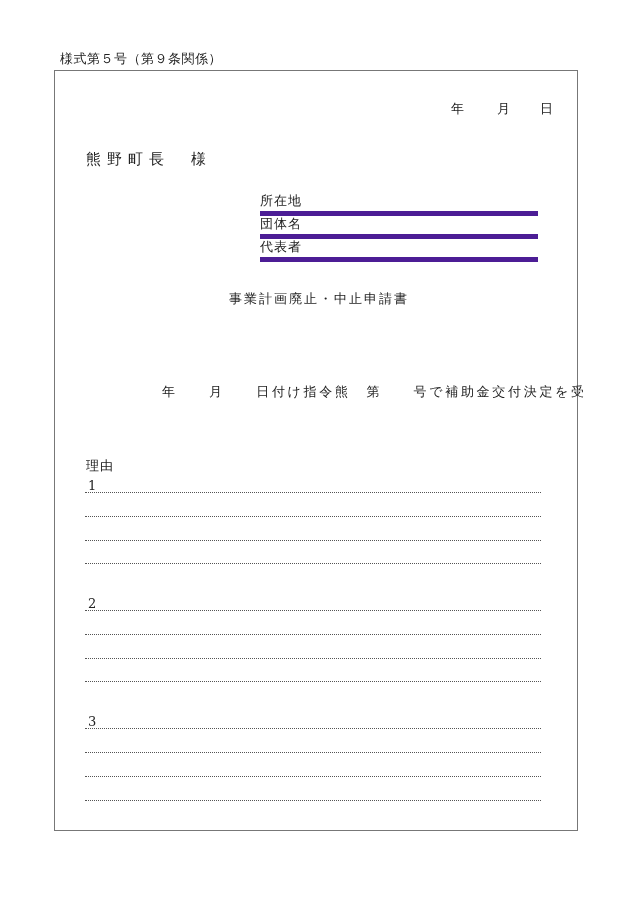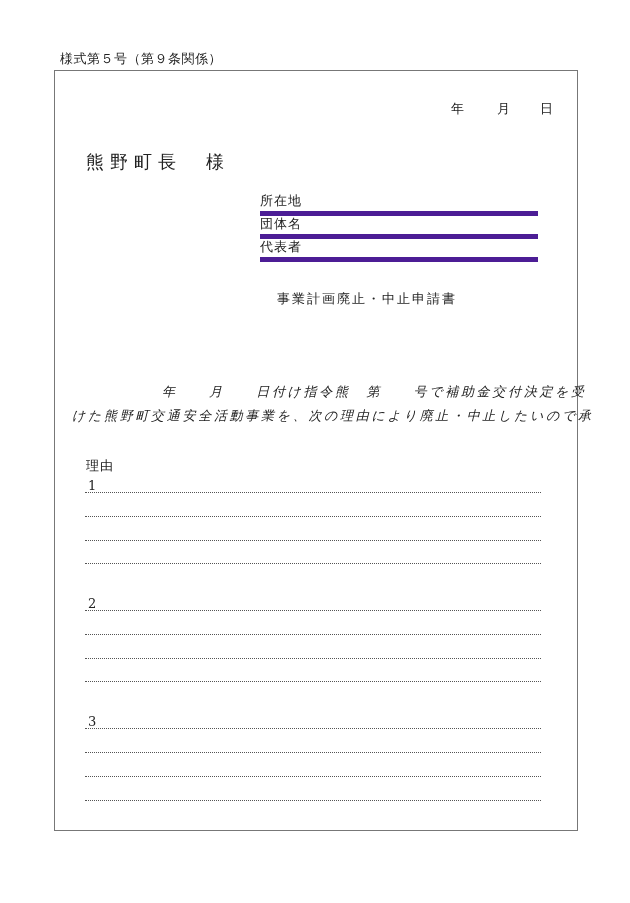--- a/index.html
+++ b/index.html
@@ -4,27 +4,27 @@
 <style>
   html, body { margin:0; padding:0; background:#ffffff; }
   body { width:630px; height:903px; position:relative; overflow:hidden;
          font-family: "DejaVu Serif", "Liberation Serif", serif; color:#222; }
   .abs { position:absolute; white-space:nowrap;text-align:right; }
   .form-label { left:60px; top:50px; font-size:13px; letter-spacing:0.5px; }
   .frame { position:absolute; left:54px; top:70px; width:524px; height:761px;
            border:1.5px solid #777; box-sizing:border-box; }
   .date-line { top:100px; font-size:13px; }
   .date-line span { position:absolute; }
-  .addressee { left:86px; top:150px; font-size:18px; letter-spacing:6px; }
+  .addressee { left:86px; top:150px; font-size:15px; letter-spacing:6px; }
   .field { position:absolute; left:260px; width:278px; height:19px;
            border-bottom:5px solid #4c1d95; font-size:13px; }
   .field span { position:absolute; left:0; bottom:1px; letter-spacing:1px; }
-  .doc-title { left:229px; top:290px; font-size:13px; letter-spacing:2px;margin-left:48px; }
+  .doc-title { left:229px; top:290px; font-size:13px; letter-spacing:2px; }
   .body-text { left:72px; top:380px; width:490px; font-size:13px; letter-spacing:2.7px;
-               line-height:24px; white-space:normal;font-style:italic; }
+               line-height:24px; white-space:normal; }
   .body-text .l1 { display:block; padding-left:90px; white-space:pre; }
   .body-text .l2, .body-text .l3 { display:block; white-space:nowrap; }
   .reason-head { left:86px; top:457px; font-size:13px; letter-spacing:1px; }
   .dotline { position:absolute; left:85px; width:456px; height:0;
              border-top:1px dotted #555; }
   .num { position:absolute; left:88px; font-size:13px; }
 </style>
 </head>
 <body>
 
@@ -47,21 +47,20 @@
   <span>団体名</span>
 </div>
 <div class="field" style="top:238px;text-align:center;">
   <span>代表者</span>
 </div>
 
 <div class="abs doc-title">事業計画廃止・中止申請書</div>
 
 <div class="abs body-text">
   <span class="l1">年　　月　　日付け指令熊　第　　号で補助金交付決定を受</span>
-  <span class="l2">けた熊野町交通安全活動事業を、次の理由により廃止・中止したいので承</span>
 </div>
 
 <div class="abs reason-head">理由</div>
 
 <div class="num" style="top:478px;">1</div>
 <div class="dotline" style="top:492px;"></div>
 <div class="dotline" style="top:516px;"></div>
 <div class="dotline" style="top:540px;"></div>
 <div class="dotline" style="top:563px;"></div>
 

